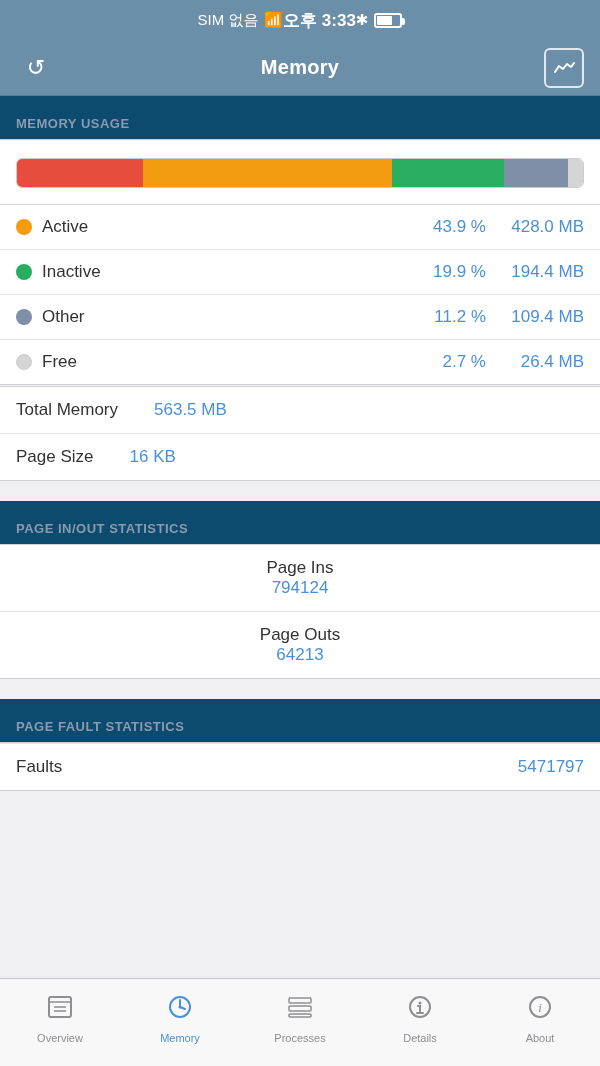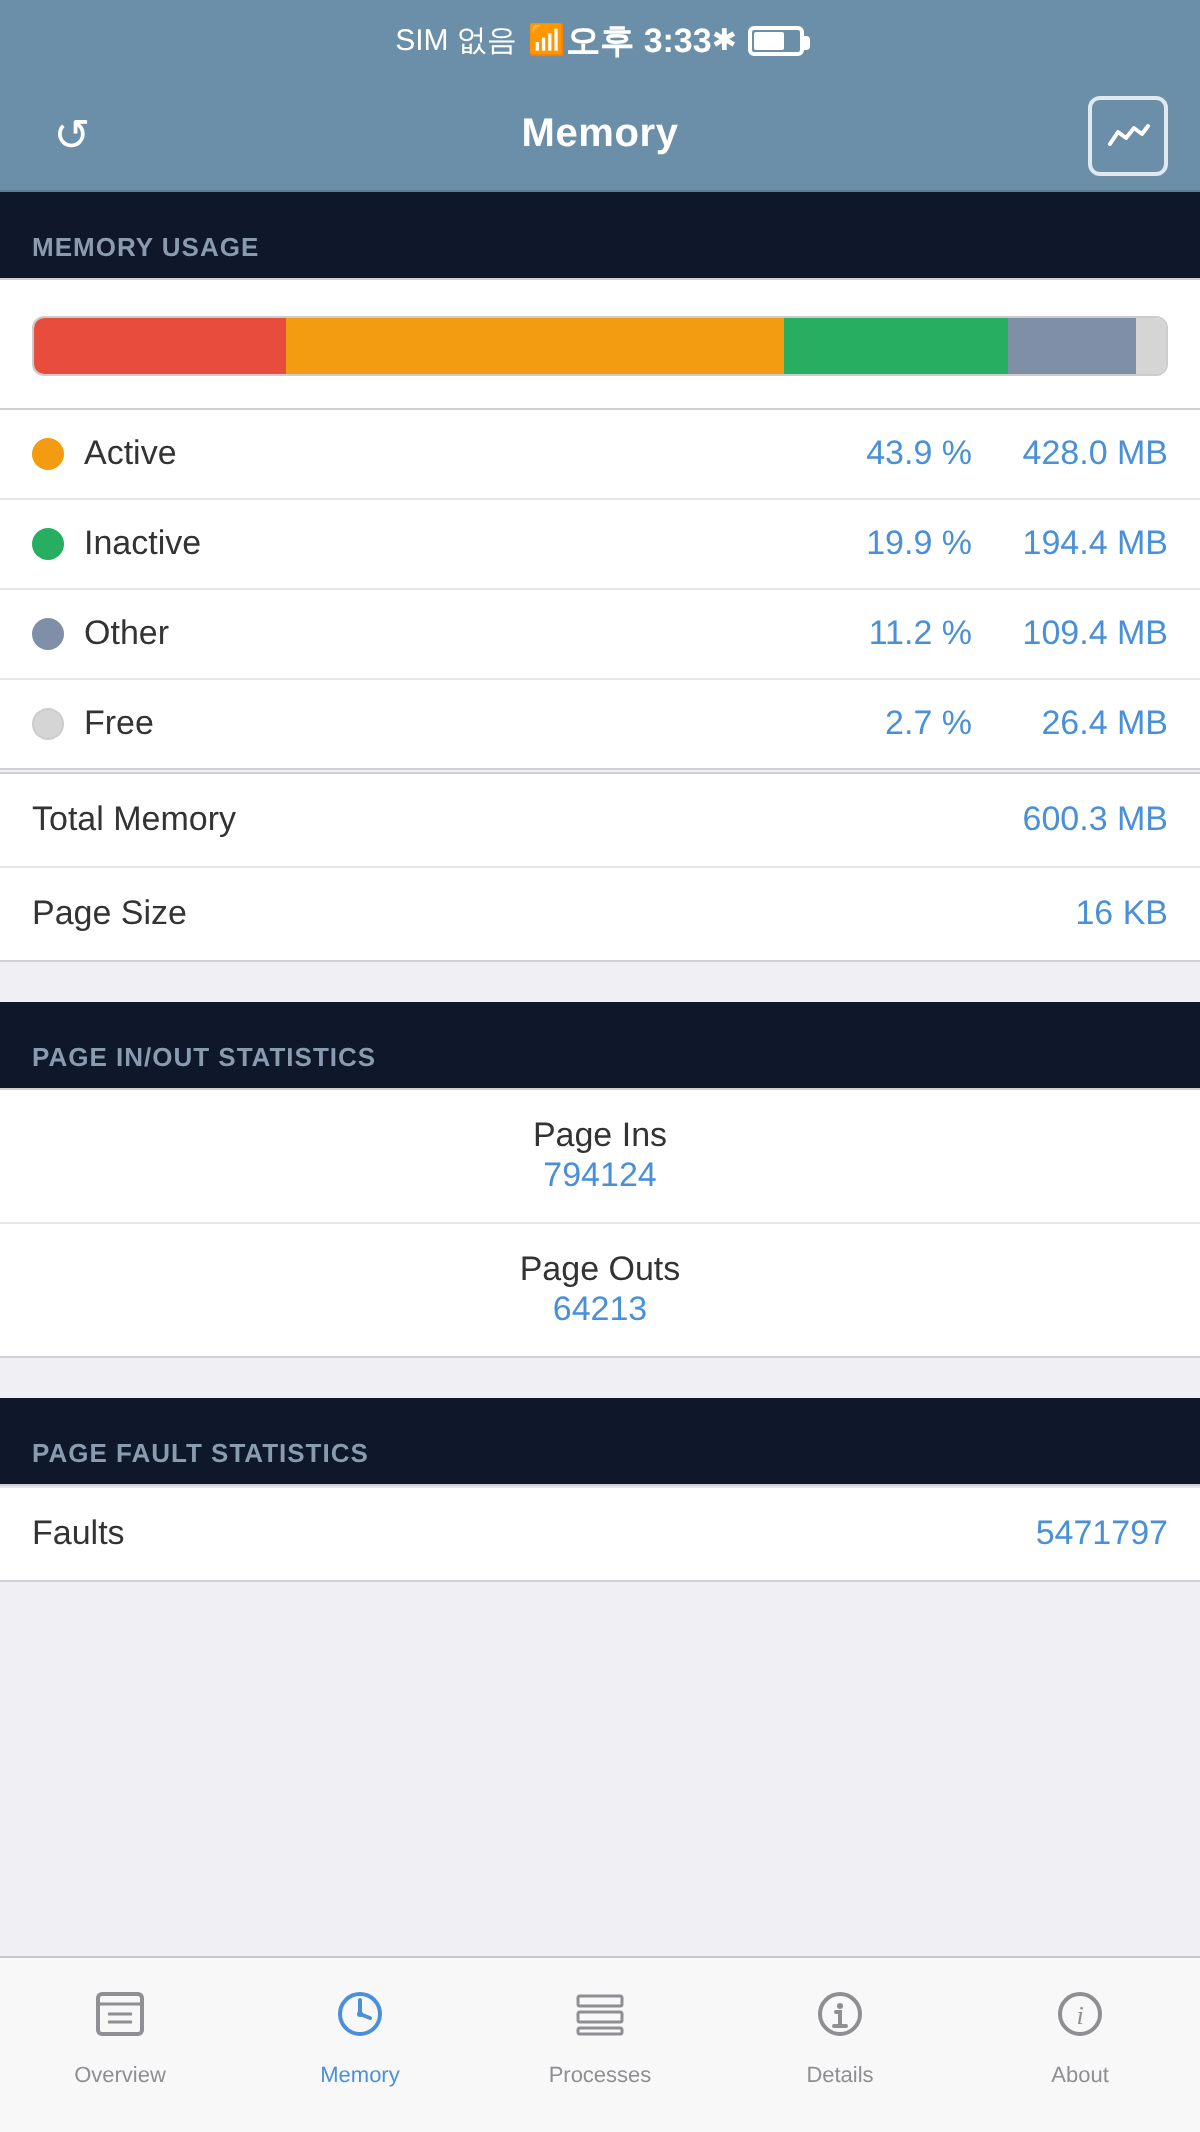--- a/index.html
+++ b/index.html
@@ -94,21 +94,21 @@
       padding-bottom: 90px;
     }
 
     
     .section-header {
       padding: 20px 16px 8px;
       font-size: 13px;
       font-weight: 600;
       color: #8a9bb0;
       letter-spacing: 0.5px;
-      background: #0f172a;
+      background: #0c4a6e;
     }
 
     
     .card {
       background: white;
       border-top: 1px solid #d0d0d5;
       border-bottom: 1px solid #d0d0d5;
     }
 
     
@@ -158,24 +158,24 @@
       font-size: 17px;
       color: #4a90d9;
       width: 90px;
       text-align: right;
     }
 
     
     .info-row {
       display: flex;
       align-items: center;
-      justify-content: space-between;
       padding: 13px 16px;
       background: white;
       border-top: 1px solid #e5e5ea;
+      gap: 36px;
     }
     .info-row:first-child { border-top: none; }
     .info-label {
       font-size: 17px;
       color: #333;
     }
     .info-value {
       font-size: 17px;
       color: #4a90d9;
     }
@@ -306,21 +306,21 @@
       <span class="row-label">Free</span>
       <span class="row-percent">2.7 %</span>
       <span class="row-value">26.4 MB</span>
     </div>
   </div>
 
   <div style="height:1px; background:#efeff4;"></div>
   <div class="card">
     <div class="info-row">
       <span class="info-label">Total Memory</span>
-      <span class="info-value">600.3 MB</span>
+      <span class="info-value">563.5 MB</span>
     </div>
     <div class="info-row">
       <span class="info-label">Page Size</span>
       <span class="info-value">16 KB</span>
     </div>
   </div>
 
   <div class="divider-section"></div>
   <div class="section-header">PAGE IN/OUT STATISTICS</div>
   <div class="card">

